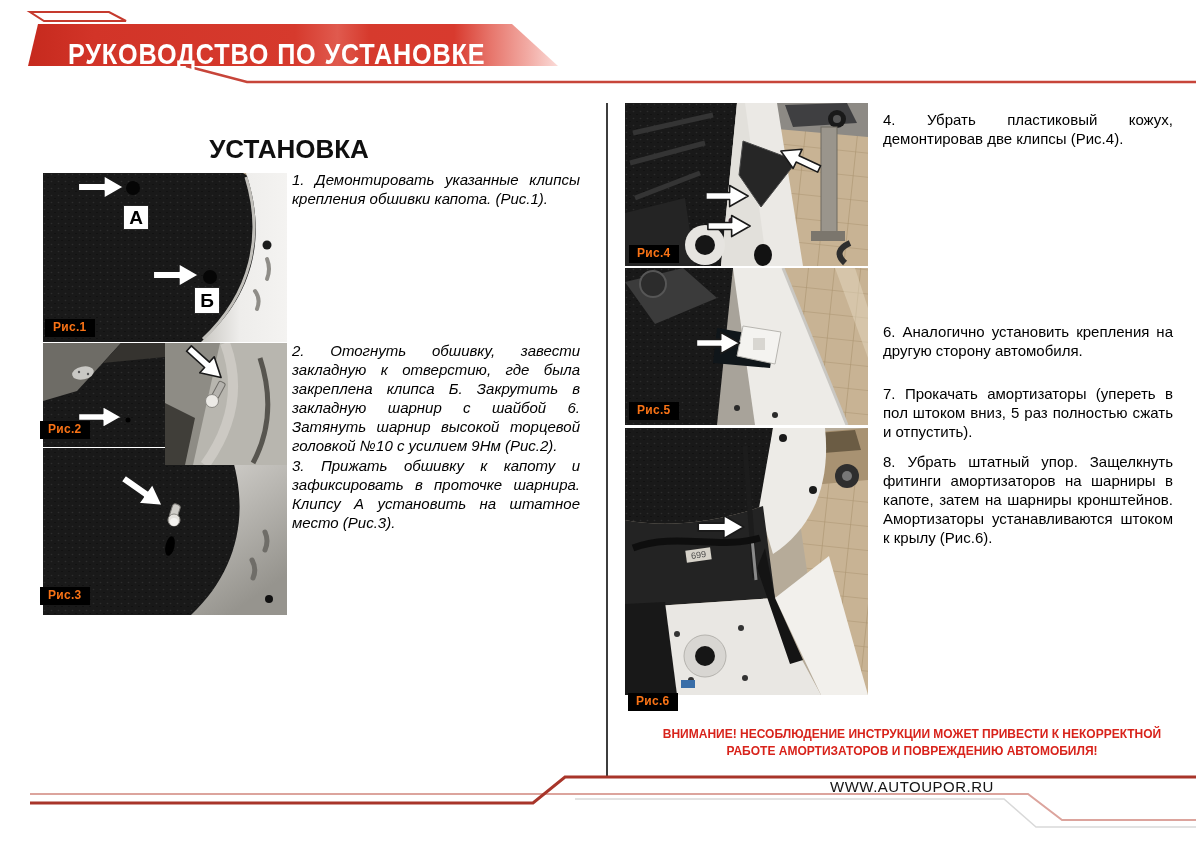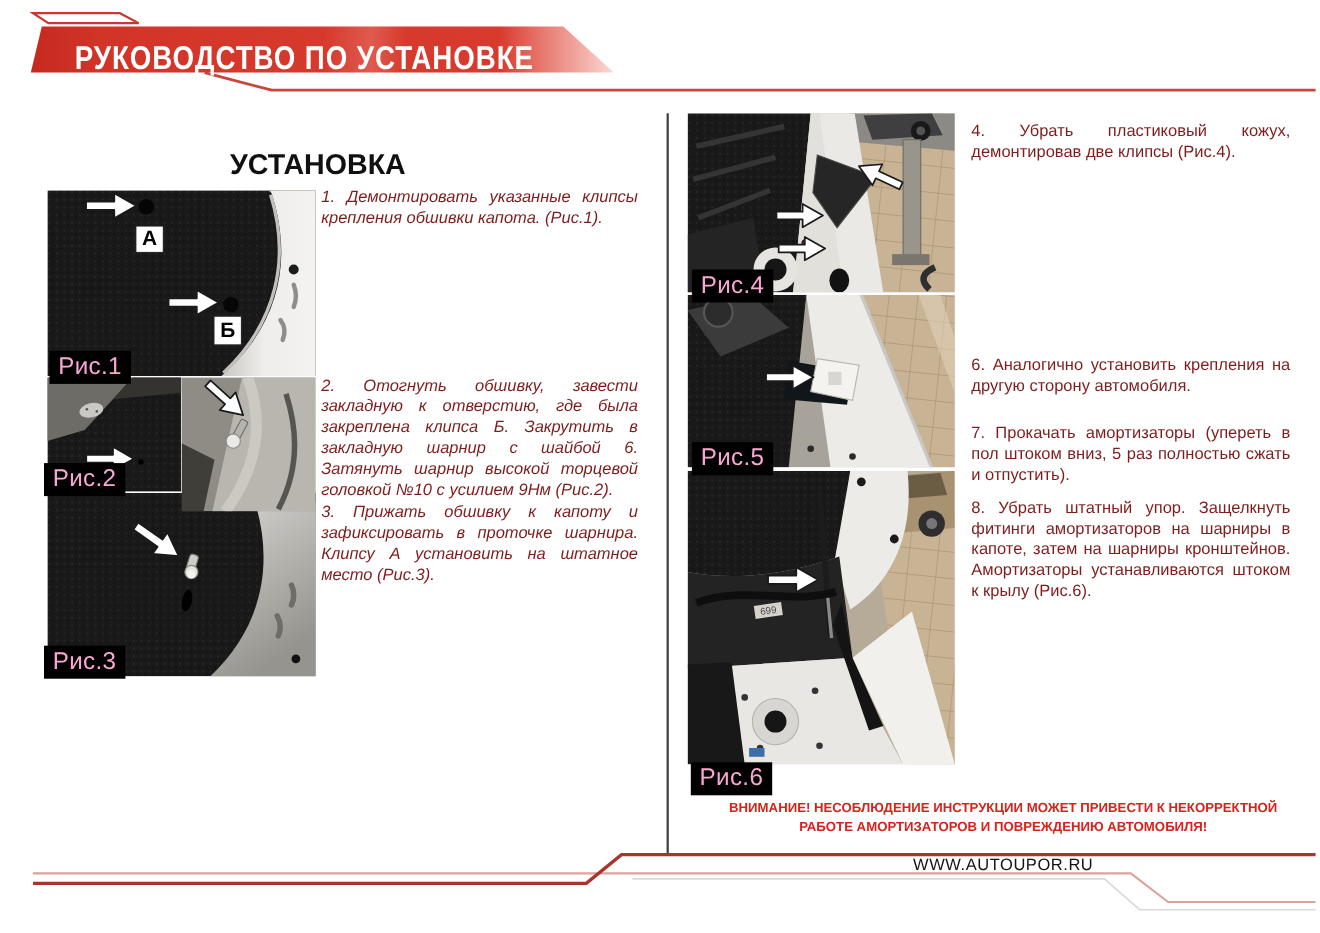--- a/index.html
+++ b/index.html
@@ -3,35 +3,35 @@
 <meta charset="utf-8">
 <style>
   html,body{margin:0;padding:0;background:#fff;}
   .page{position:relative;width:1200px;height:848px;background:#fff;overflow:hidden;
         font-family:"Liberation Sans",sans-serif;border-radius:22px;}
   .decor{position:absolute;left:0;top:0;pointer-events:none;}
   .banner-title{position:absolute;left:68px;top:37px;font-size:30px;font-weight:bold;color:#fff;
         transform:scaleX(.84);transform-origin:left center;letter-spacing:1px;white-space:nowrap;z-index:3;}
   .section-title{position:absolute;left:160px;top:134px;width:258px;text-align:center;
         font-size:26px;font-weight:bold;color:#101010;z-index:3;}
-  .step{position:absolute;font-size:15px;line-height:19px;color:#7f1d1d;text-align:justify;z-index:3;}
+  .step{position:absolute;font-size:15px;line-height:19px;color:#000000;text-align:justify;z-index:3;}
   .stepL{left:292px;width:288px;font-style:italic;}
   .stepR{left:883px;width:290px;}
   .s1{top:170px}.s2{top:341px}.s3{top:456px}
   .s4{top:110px}.s5{top:170px}.s6{top:322px}.s7{top:384px}.s8{top:452px}.s9{top:570px}
   .fig{position:absolute;overflow:hidden;z-index:2;}
   .fig svg{display:block;}
   .f1{left:43px;top:173px;width:244px;height:169px;}
   .f2l{left:43px;top:343px;width:122px;height:104px;}
   .f2r{left:165px;top:343px;width:122px;height:122px;z-index:3;}
   .f3{left:43px;top:448px;width:244px;height:167px;}
   .f4{left:625px;top:103px;width:243px;height:163px;}
   .f5{left:625px;top:268px;width:243px;height:157px;}
   .f6{left:625px;top:428px;width:243px;height:267px;}
-  .fig-label{position:absolute;background:#000;color:#f9a8d4;font-weight:normal;font-size:22px;
+  .fig-label{position:absolute;background:#000;color:#f97316;font-weight:bold;font-size:12px;
         padding:1px 8px 3px;z-index:4;letter-spacing:.3px;}
   .fl1{left:45px;top:319px}.fl2{left:40px;top:421px}.fl3{left:40px;top:587px}
   .fl4{left:629px;top:245px}.fl5{left:629px;top:402px}.fl6{left:628px;top:693px}
   .badge{position:absolute;background:#fff;color:#000;font-weight:bold;font-size:19px;
         width:24px;height:23px;display:flex;align-items:center;justify-content:center;
         box-shadow:0 0 0 1px rgba(50,50,50,.55);z-index:4;}
   .badge-a{left:124px;top:206px;}
   .badge-b{left:195px;top:288px;height:25px;}
   .tag699{position:absolute;left:686px;top:549px;background:#d6d2c9;color:#4a4a4a;
         font-size:9px;padding:1px 5px;transform:rotate(-8deg);z-index:4;}

